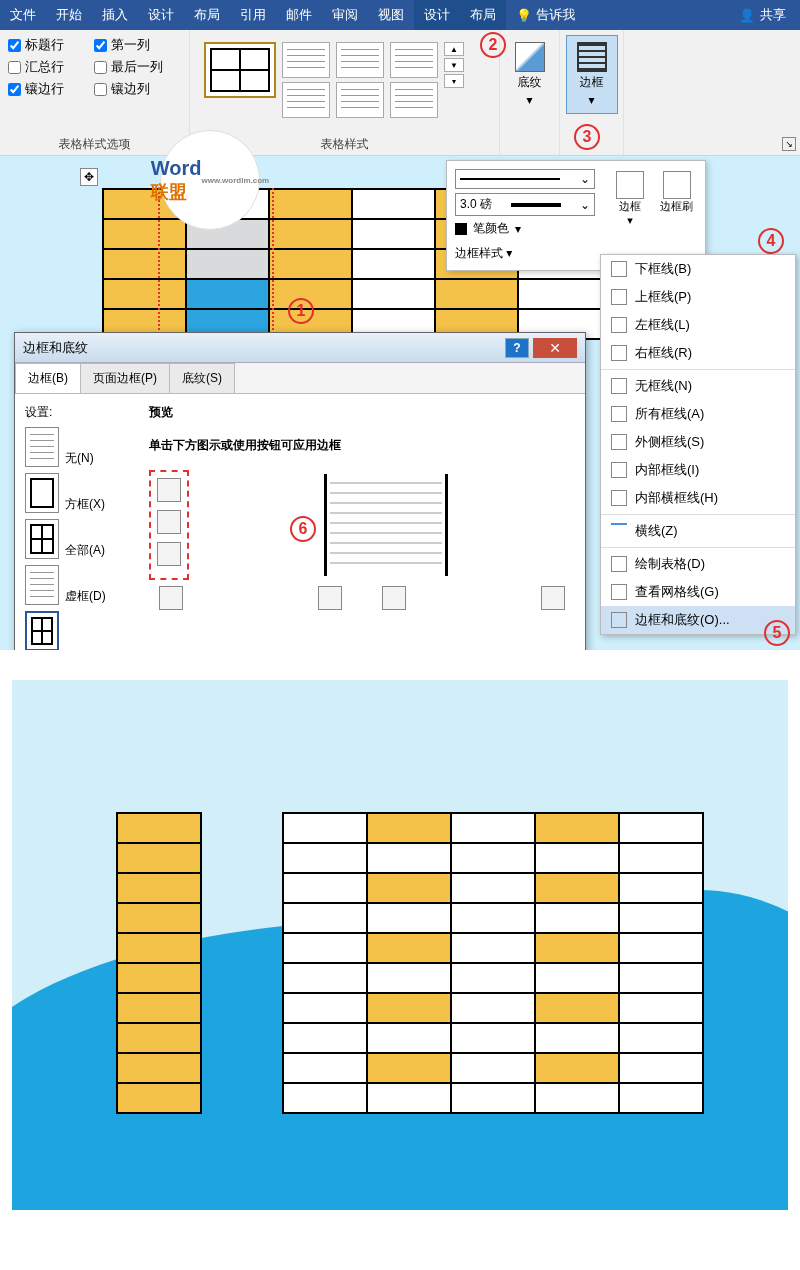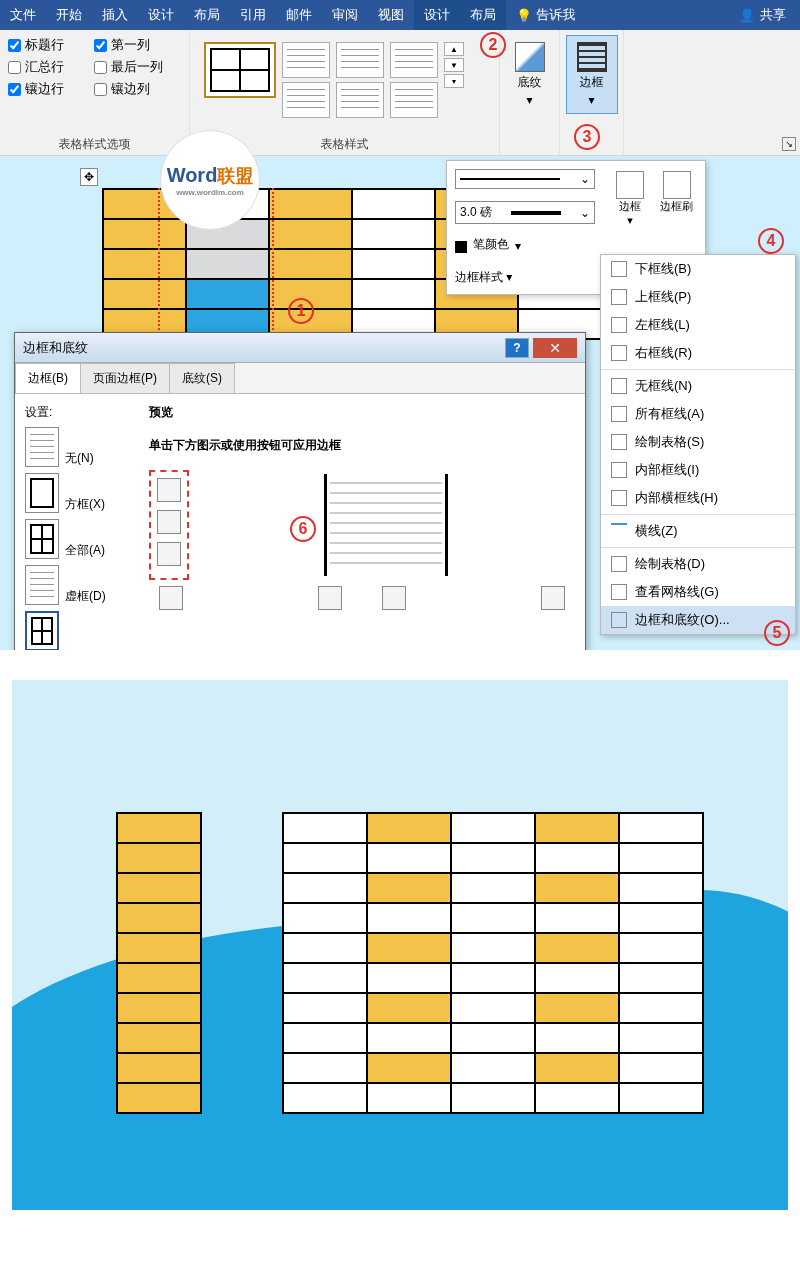--- a/index.html
+++ b/index.html
@@ -43,21 +43,21 @@
   
   .sample-table { position: absolute; top: 188px; left: 102px; border-collapse: collapse; }
   .sample-table td { width: 83px; height: 30px; border: 2px solid #000; background: #fff; }
   .sample-table td.y { background: #f4c248; }
   .sample-table td.g { background: #d8dadc; }
   .sample-table td.b { background: #2ba4df; }
 
   .dashed-v { position: absolute; border-right: 2px dotted #e03030; }
 
   
-  .logo { position: absolute; top: 130px; left: 160px; width: 100px; height: 100px; border-radius: 50%; background: #fff; border: 1px solid #ddd; display: flex; flex-direction: column; align-items: center; justify-content: center; font-weight: bold; }
+  .logo { position: absolute; top: 130px; left: 160px; width: 100px; height: 100px; border-radius: 50%; background: #fff; border: 1px solid #ddd; display: flex; flex-direction: row; align-items: center; justify-content: center; font-weight: bold; }
   .logo .w { color: #2b579a; font-size: 20px; }
   .logo .m { color: #e07000; font-size: 18px; }
   .logo .s { font-size: 8px; color: #888; }
 
   
   .dialog { position: absolute; top: 332px; left: 14px; width: 572px; background: #fff; border: 1px solid #666; box-shadow: 2px 2px 8px rgba(0,0,0,.3); font-size: 12px; }
   .dlg-title { height: 30px; background: linear-gradient(#e8f0fa, #c8dcec); border-bottom: 1px solid #aab; display: flex; align-items: center; padding: 0 8px; }
   .dlg-title-text { flex: 1; font-size: 13px; }
   .dlg-help { width: 24px; height: 20px; background: #cde0f4; border: 1px solid #8ab; display: flex; align-items: center; justify-content: center; margin-right: 4px; color: #fff; background: #1e73c8; font-weight: bold; }
   .dlg-close { width: 44px; height: 20px; background: #c94f3d; color: #fff; display: flex; align-items: center; justify-content: center; font-size: 14px; }
@@ -82,21 +82,21 @@
   .preview-leftbtns { display: flex; flex-direction: column; gap: 8px; border: 2px dashed #e03030; padding: 6px; }
   .pbtn { width: 24px; height: 24px; border: 1px solid #888; background: #f4f4f4; }
   .preview-canvas { width: 140px; height: 110px; background: #fff; position: relative; margin: 0 auto; }
   .pv-line { position: absolute; left: 14px; right: 14px; height: 2px; background: #ccc; }
   .pv-vbar { position: absolute; top: 4px; bottom: 4px; width: 3px; background: #000; }
   .preview-bottom { display: flex; justify-content: space-between; padding: 6px 10px; }
   .pbtn-row { display: flex; gap: 40px; }
 
   
   .ctx-panel { position: absolute; top: 160px; left: 446px; width: 260px; background: #fff; border: 1px solid #bbb; padding: 8px; font-size: 12px; box-shadow: 2px 2px 6px rgba(0,0,0,.2); }
-  .ctx-row { display: flex; align-items: flex-end; gap: 6px; margin: 12px 0; }
+  .ctx-row { display: flex; align-items: center; gap: 6px; margin: 4px 0; }
   .dd { border: 1px solid #888; padding: 2px 4px; display: flex; align-items: center; justify-content: space-between; background: #fff; }
   .ctx-rbtn { display: flex; flex-direction: column; align-items: center; font-size: 11px; padding: 2px 4px; }
   .ctx-rbtn .ri { width: 28px; height: 28px; border: 1px solid #888; }
 
   
   .border-menu { position: absolute; top: 254px; left: 600px; width: 196px; background: #fff; border: 1px solid #bbb; box-shadow: 2px 2px 6px rgba(0,0,0,.25); font-size: 13px; }
   .bm-item { display: flex; align-items: center; gap: 8px; padding: 5px 10px; cursor: pointer; }
   .bm-item.hi { background: #cde0f4; }
   .bm-ico { width: 16px; height: 16px; border: 1px solid #888; display: inline-block; }
   .bm-sep { height: 1px; background: #ddd; margin: 2px 0; }
@@ -326,21 +326,21 @@
     <div class="bm-item">
         <span class="bm-ico"></span>
         <span>无框线(N)</span>
       </div>
     <div class="bm-item">
         <span class="bm-ico"></span>
         <span>所有框线(A)</span>
       </div>
     <div class="bm-item">
         <span class="bm-ico"></span>
-        <span>绘制表格(S)</span>
+        <span>外侧框线(S)</span>
       </div>
     <div class="bm-item">
         <span class="bm-ico"></span>
         <span>内部框线(I)</span>
       </div>
     <div class="bm-item">
         <span class="bm-ico"></span>
         <span>内部横框线(H)</span>
       </div>
     <div class="bm-sep"></div>

